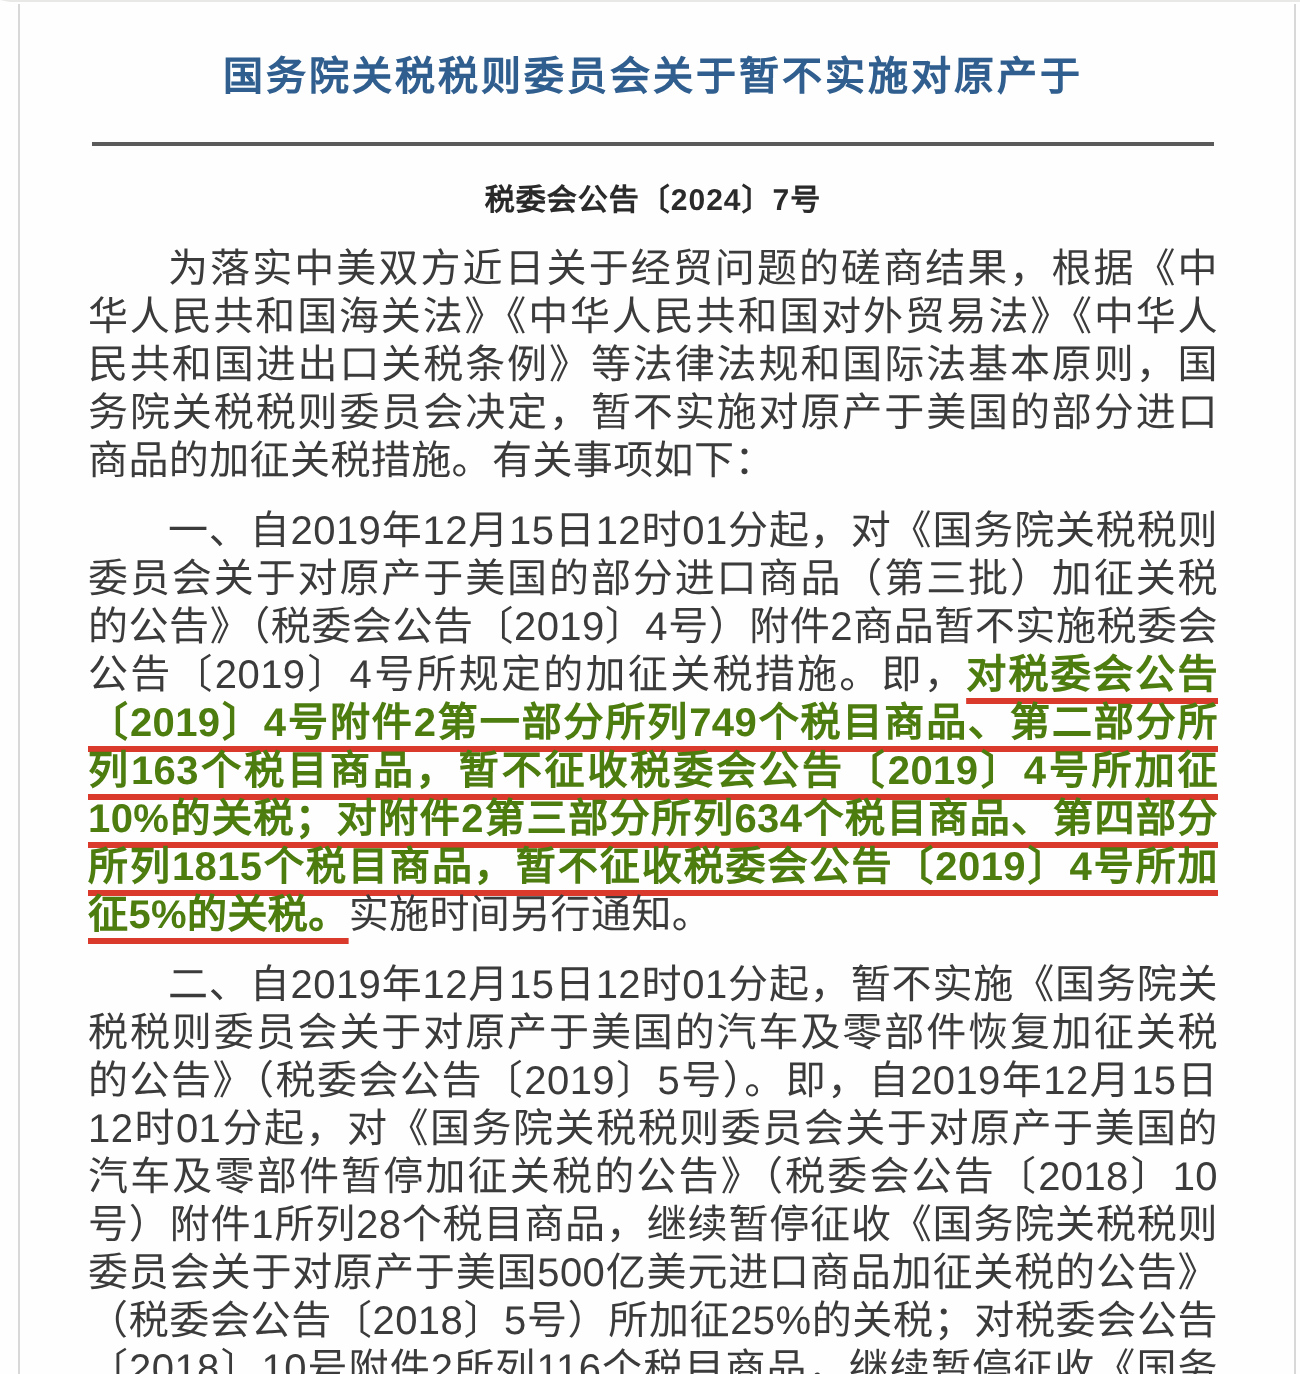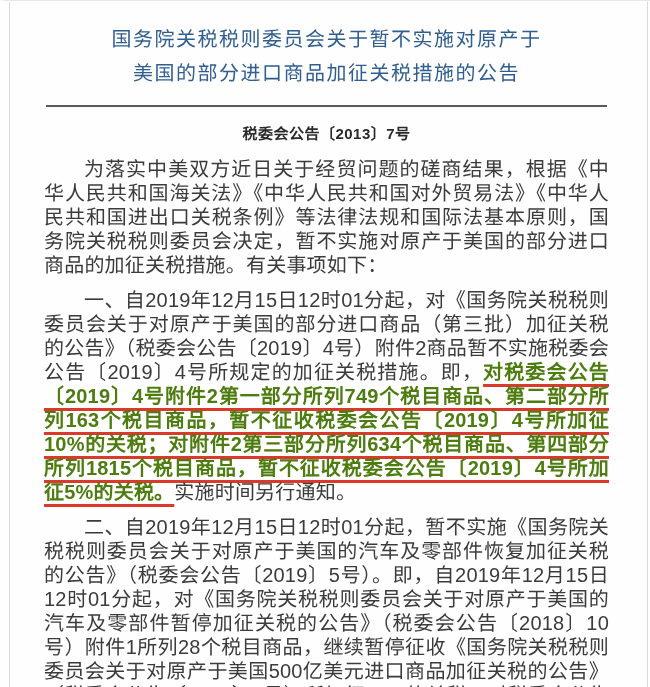--- a/index.html
+++ b/index.html
@@ -25,21 +25,21 @@
     border-left: 1px solid #d8d8d8;
     border-right: 1px solid #d8d8d8;
     box-sizing: border-box;
     padding: 20px 38px 0 34px;
   }
   .title {
     margin: 0;
     padding: 0 10px;
     color: #2f5e8f;
     font-size: 20px;
-    font-weight: normal;
+    font-weight: bold;
     text-align: center;
     line-height: 34px;
     letter-spacing: 1.5px;
   }
   .title-line { display: block; }
   .rule {
     height: 2px;
     background: #5a5a5a;
     margin: 15px 2px 0 2px;
     border: none;
@@ -72,26 +72,25 @@
   }
 </style>
 </head>
 <body>
 
 <div class="page">
   <div class="frame">
 
     <h1 class="title">
       <span class="title-line">国务院关税税则委员会关于暂不实施对原产于</span>
-      <span class="title-line">美国的部分进口商品加征关税措施的公告</span>
     </h1>
 
     <div class="rule"></div>
 
-    <div class="doc-number">税委会公告〔2013〕7号</div>
+    <div class="doc-number">税委会公告〔2024〕7号</div>
 
     <p class="para first">为落实中美双方近日关于经贸问题的磋商结果，根据《中华人民共和国海关法》《中华人民共和国对外贸易法》《中华人民共和国进出口关税条例》等法律法规和国际法基本原则，国务院关税税则委员会决定，暂不实施对原产于美国的部分进口商品的加征关税措施。有关事项如下：</p>
 
     <p class="para"><span>一、自2019年12月15日12时01分起，对《国务院关税税则委员会关于对原产于美国的部分进口商品（第三批）加征关税的公告》（税委会公告〔2019〕4号）附件2商品暂不实施税委会公告〔2019〕4号所规定的加征关税措施。即，</span><span class="highlight">对税委会公告〔2019〕4号附件2第一部分所列749个税目商品、第二部分所列163个税目商品，暂不征收税委会公告〔2019〕4号所加征10%的关税；对附件2第三部分所列634个税目商品、第四部分所列1815个税目商品，暂不征收税委会公告〔2019〕4号所加征5%的关税。</span><span>实施时间另行通知。</span></p>
 
     <p class="para">二、自2019年12月15日12时01分起，暂不实施《国务院关税税则委员会关于对原产于美国的汽车及零部件恢复加征关税的公告》（税委会公告〔2019〕5号）。即，自2019年12月15日12时01分起，对《国务院关税税则委员会关于对原产于美国的汽车及零部件暂停加征关税的公告》（税委会公告〔2018〕10号）附件1所列28个税目商品，继续暂停征收《国务院关税税则委员会关于对原产于美国500亿美元进口商品加征关税的公告》（税委会公告〔2018〕5号）所加征25%的关税；对税委会公告〔2018〕10号附件2所列116个税目商品，继续暂停征收《国务院关税税则委员会关于对原产于美国约160亿美元进口商品加征关税的公告》（税委会公告〔2018〕7号）所加征25%的关税；对税委会公告〔2018〕10号附件3所列67个税目商品，继续暂停征收《国务院关税税则委员会关于对原产于美国约600亿美元进口商品实施加征关税的公告》（税委会公告〔2018〕8号）所加征5%的关税。实施时间另行通知。</p>
 
   </div>
 </div>
 

